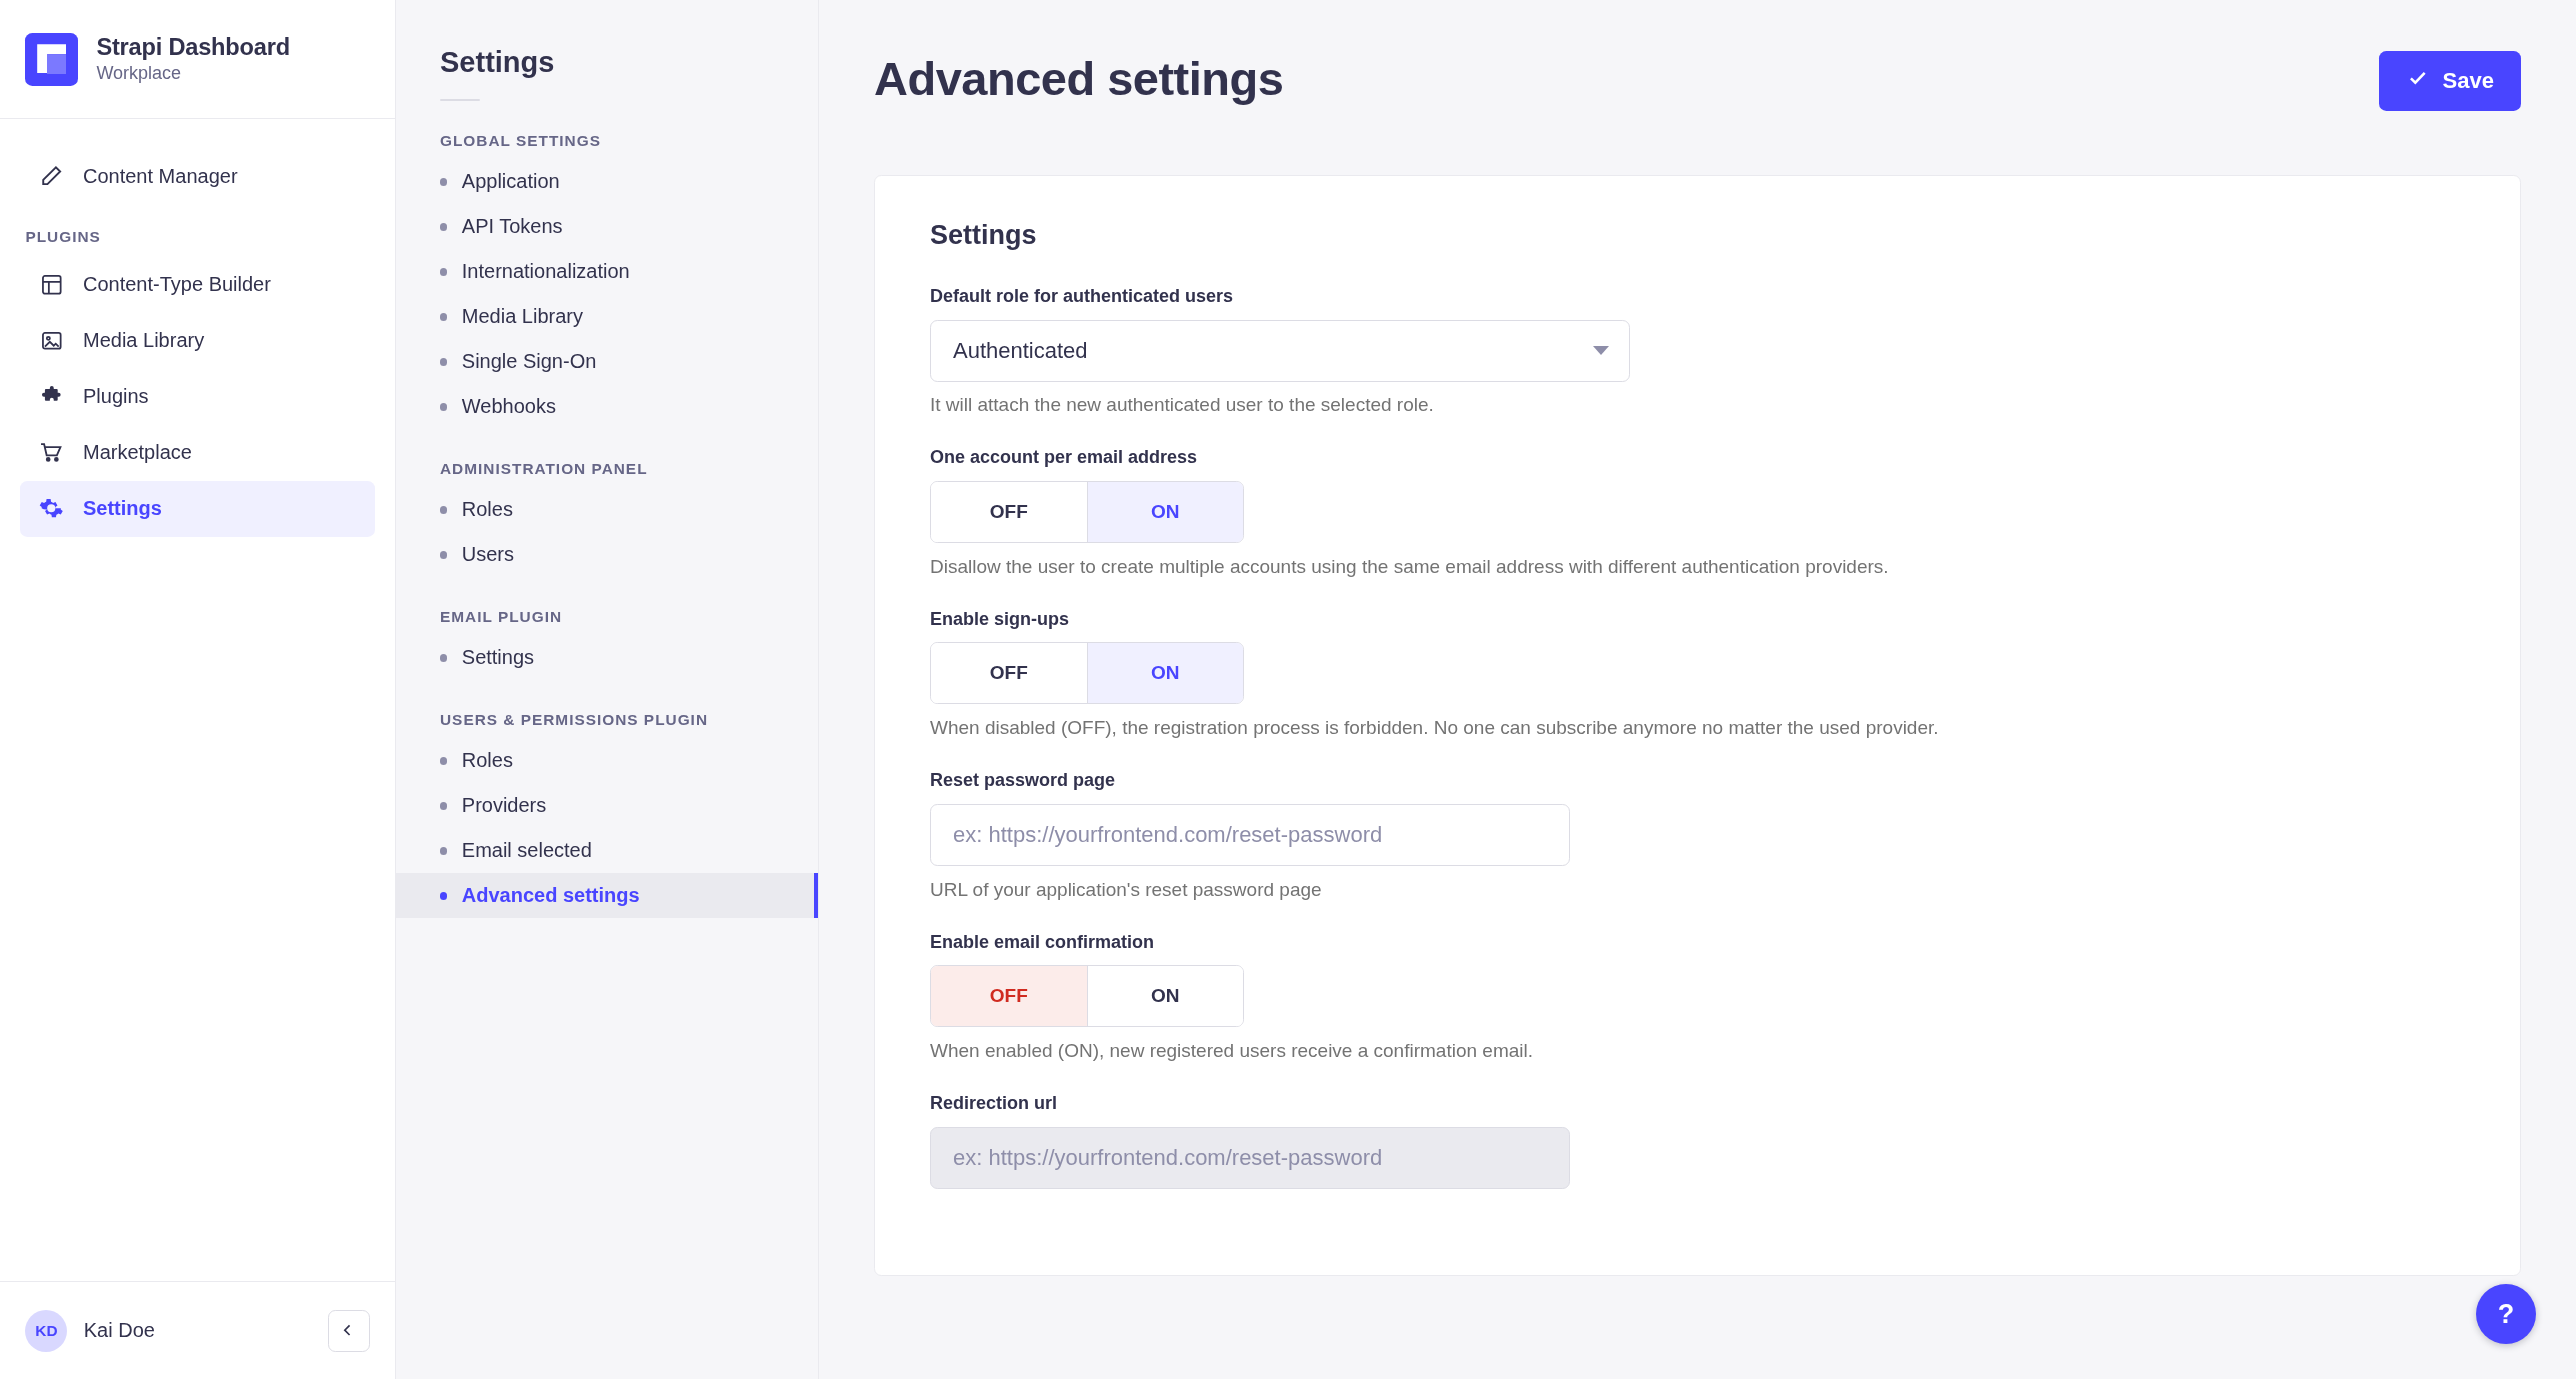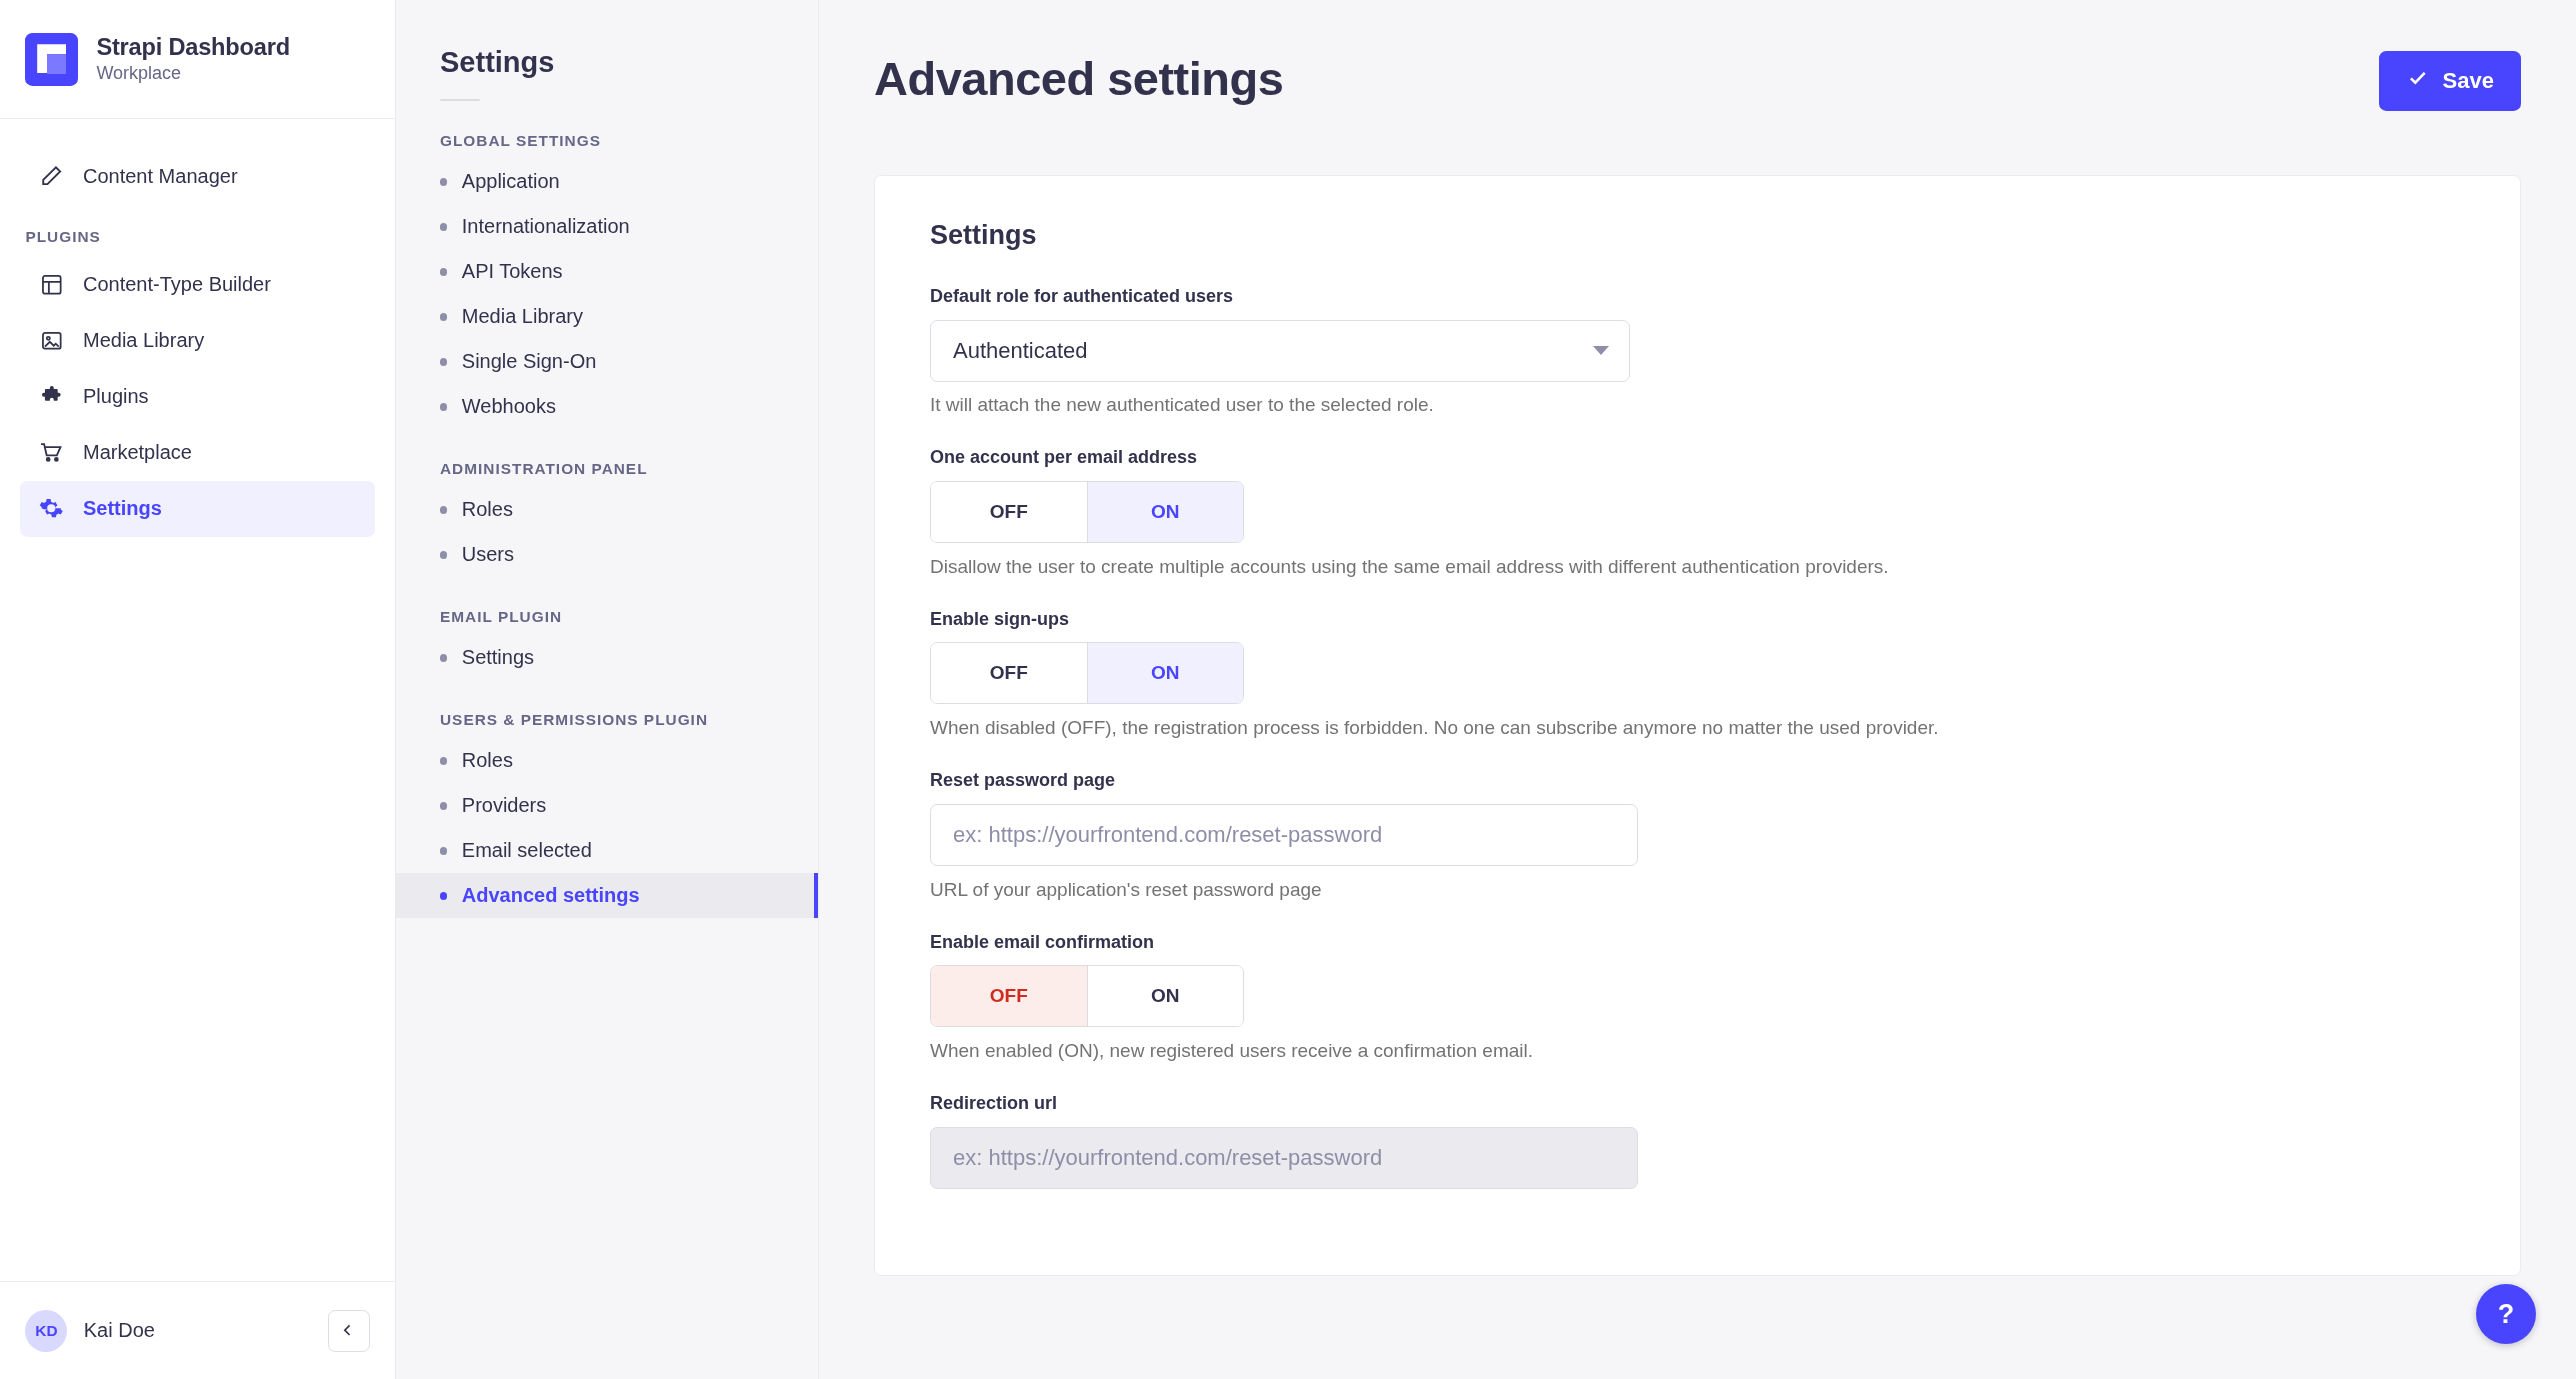--- a/index.html
+++ b/index.html
@@ -182,21 +182,21 @@
   .toggle div {
     flex: 1; display: flex; align-items: center; justify-content: center;
     font-size: 19px; font-weight: 700; color: #32324d;
     background: #ffffff; cursor: pointer;
   }
   .toggle div.on-sel { background: #f0f0ff; color: #4945ff; }
   .toggle div.off-sel { background: #fcecea; color: #d02b20; }
   .toggle div + div { border-left: 0.9px solid #dcdce4; }
 
   .textinput {
-    width: 708px; height: 62px;
+    width: 640px; height: 62px;
     border: 0.9px solid #dcdce4; border-radius: 7.3px;
     background: #ffffff;
     padding: 14px 22px;
     font-size: 22px; color: #32324d;
     font-family: "Liberation Sans", sans-serif;
   }
   .textinput::placeholder { color: #8e8ea9; }
   .textinput.disabled { background: #eaeaef; color: #8e8ea9; }
 
   .help-fab {
@@ -307,25 +307,25 @@
     <div class="subnav-title">Settings</div>
     <div class="subnav-rule"></div>
 
     <div class="subnav-group-label">GLOBAL SETTINGS</div>
     <div class="subnav-item">
         <span class="dot"></span>
         <span>Application</span>
       </div>
     <div class="subnav-item">
         <span class="dot"></span>
+        <span>API Tokens</span>
+      </div>
+    <div class="subnav-item">
+        <span class="dot"></span>
         <span>Internationalization</span>
-      </div>
-    <div class="subnav-item">
-        <span class="dot"></span>
-        <span>API Tokens</span>
       </div>
     <div class="subnav-item">
         <span class="dot"></span>
         <span>Media Library</span>
       </div>
     <div class="subnav-item">
         <span class="dot"></span>
         <span>Single Sign-On</span>
       </div>
     <div class="subnav-item">

